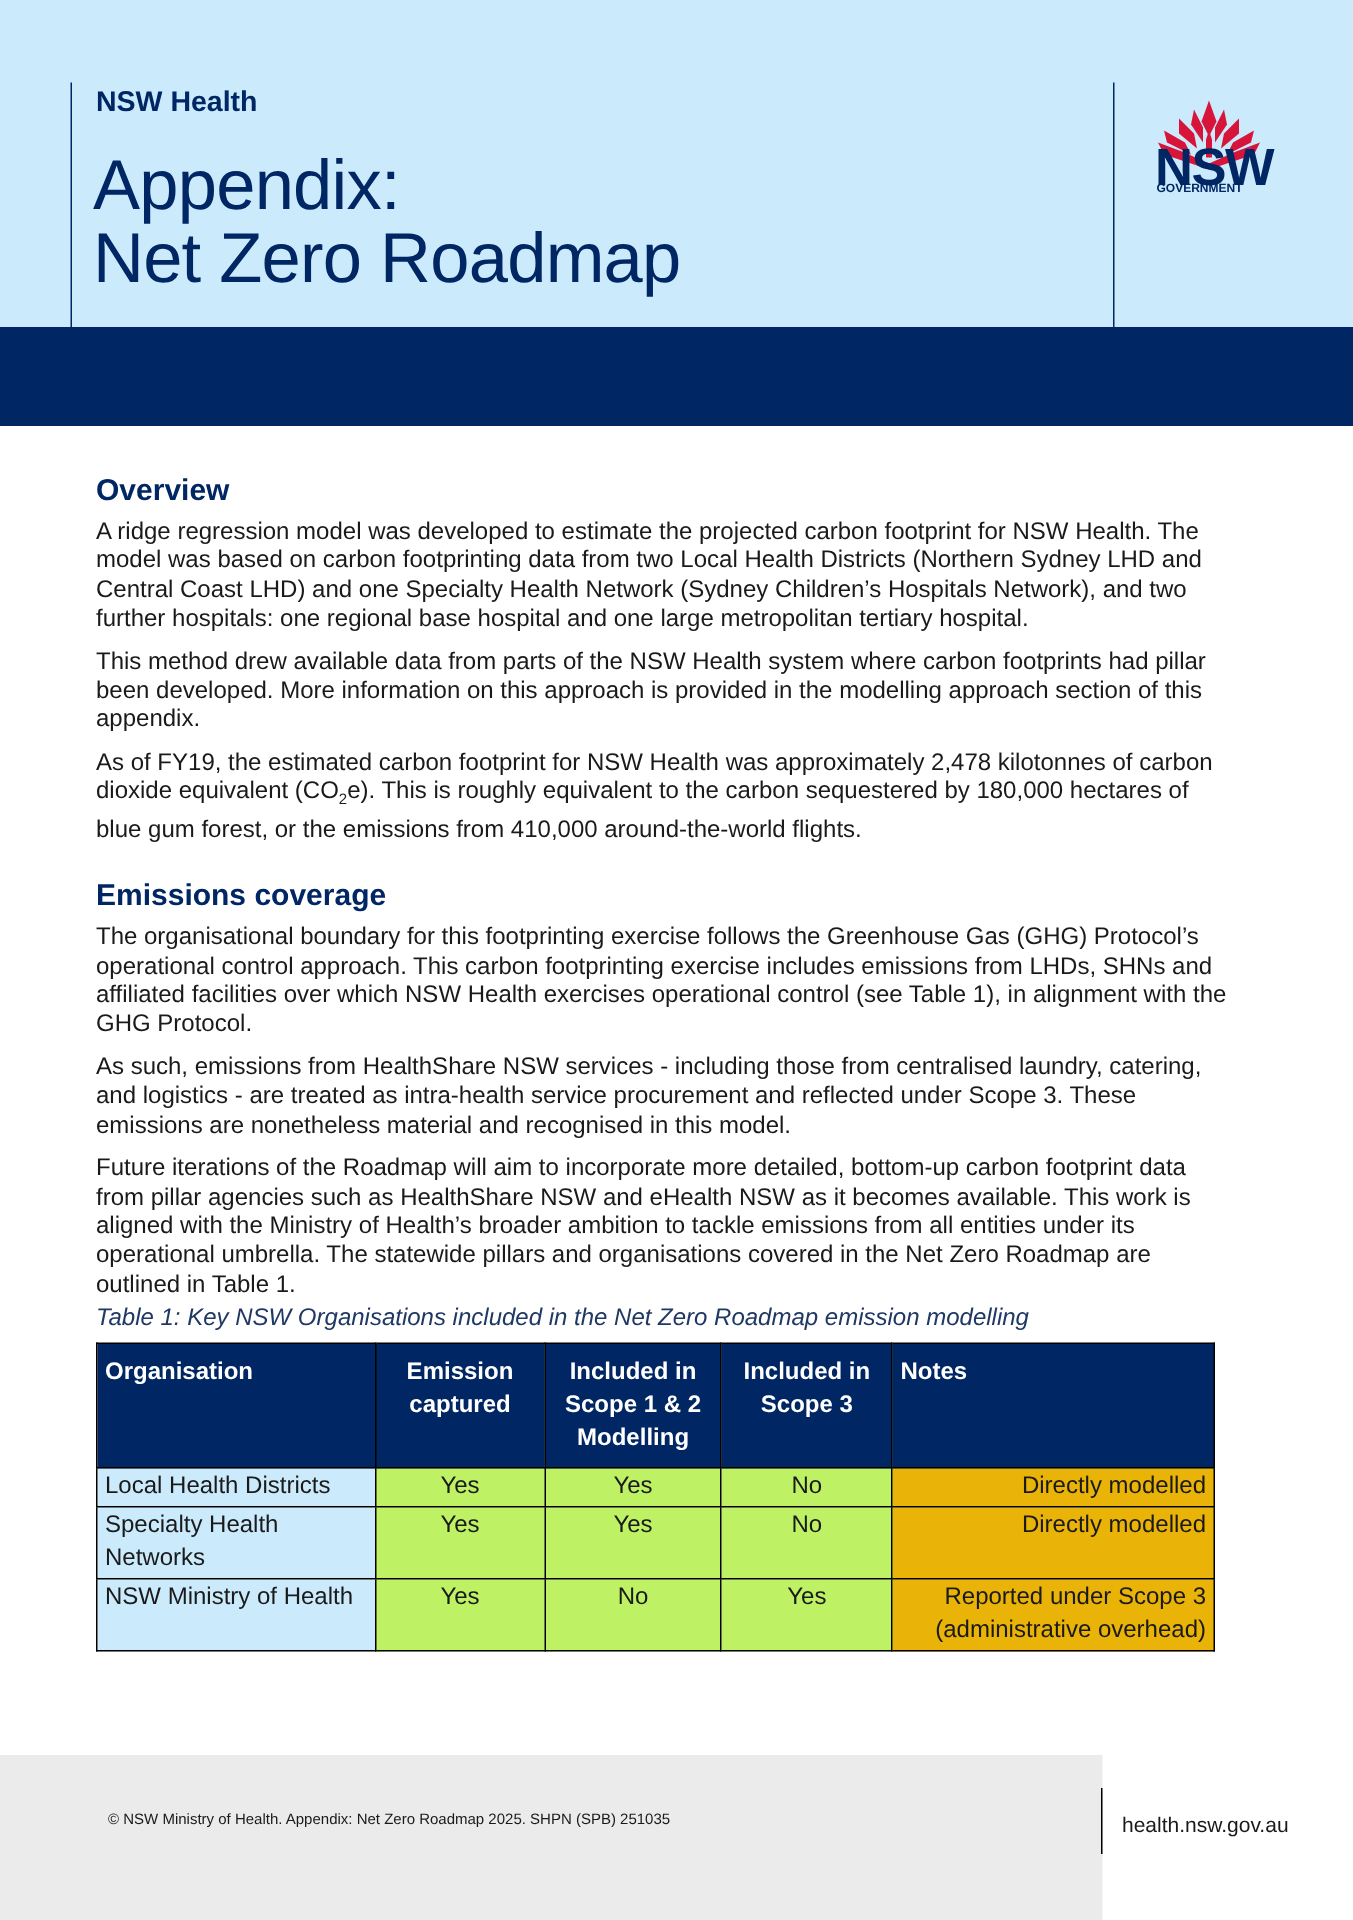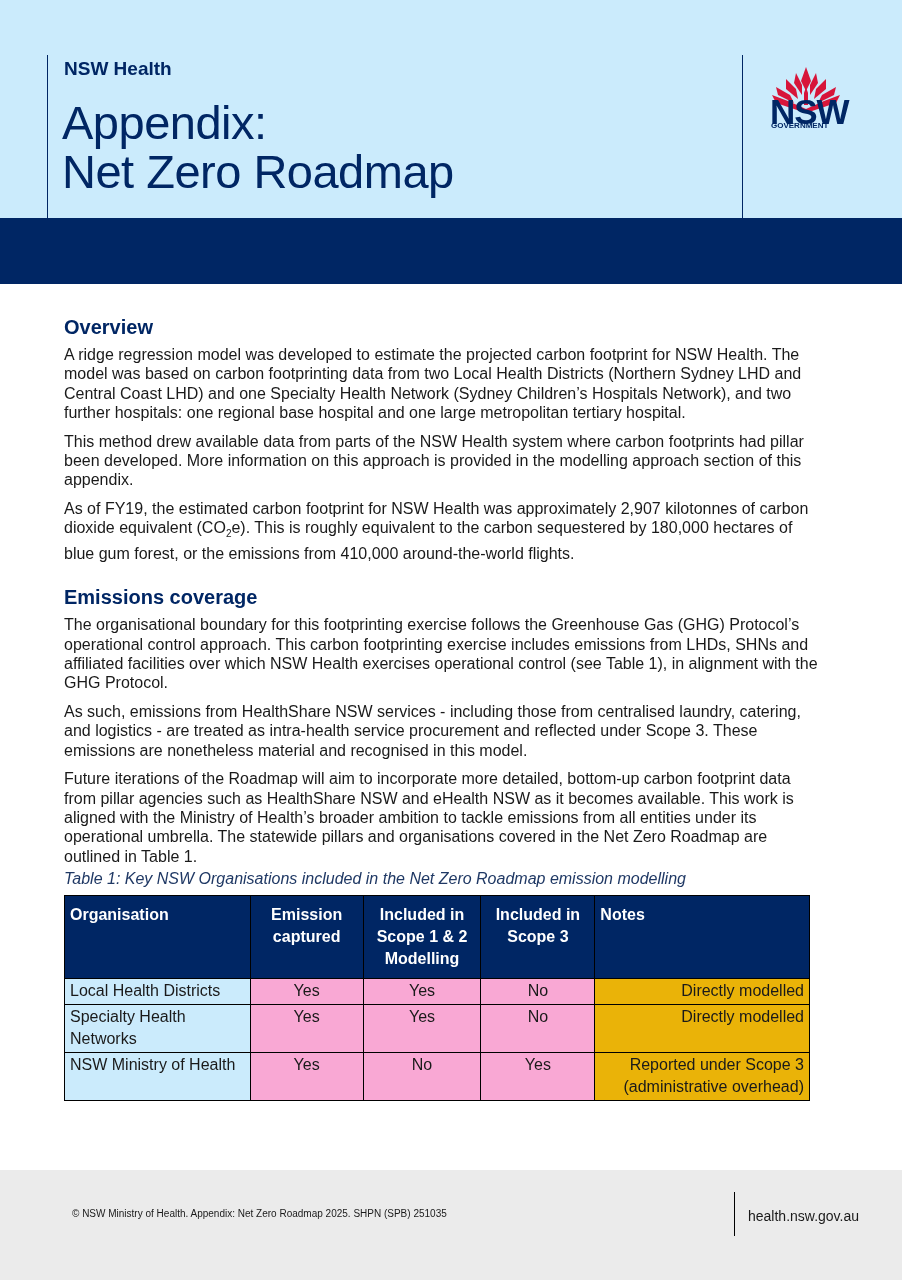--- a/index.html
+++ b/index.html
@@ -61,24 +61,24 @@
     background: #002664; color: #ffffff; font-weight: bold;
     vertical-align: top; padding: 8px 5px 8px 5px; line-height: 22px;
     border: 1px solid #000000; 
   }
   th.left { text-align: left; }
   td {
     border: 1px solid #000000; padding: 1px 5px 2px 5px; vertical-align: top;
     line-height: 22px;
   }
   td.org { background: #cbebfc; text-align: left; }
-  td.val { text-align: center; background: #f9a8d4; }
+  td.val { text-align: center; background: #bef264; }
   td.notes { background: #eab308; text-align: right; }
   .footer {
-    position: absolute; left: 0; top: 1170px; width: 902px; height: 110px; background: #ebebeb;
+    position: absolute; left: 0; top: 1170px; width: 735px; height: 110px; background: #ebebeb;
   }
   .footer-left {
     position: absolute; left: 72px; top: 38px; font-size: 10px; color: #1a1a1a;
   }
   .footer-divider {
     position: absolute; left: 734px; top: 22px; width: 1px; height: 44px; background: #000000;
   }
   .footer-right {
     position: absolute; left: 748px; top: 38px; font-size: 14px; color: #1a1a1a;
   }
@@ -115,21 +115,21 @@
   <div class="logo-gov">GOVERNMENT</div>
 </div>
 
 <div class="navy-band"></div>
 
 <div class="content">
   <section>
     <h2>Overview</h2>
     <p>A ridge regression model was developed to estimate the projected carbon footprint for NSW Health. The model was based on carbon footprinting data from two Local Health Districts (Northern Sydney LHD and Central Coast LHD) and one Specialty Health Network (Sydney Children’s Hospitals Network), and two further hospitals: one regional base hospital and one large metropolitan tertiary hospital.</p>
     <p>This method drew available data from parts of the NSW Health system where carbon footprints had pillar been developed. More information on this approach is provided in the modelling approach section of this appendix.</p>
-    <p><span>As of FY19, the estimated carbon footprint for NSW Health was approximately 2,907 kilotonnes of carbon dioxide equivalent (CO</span><sub>2</sub><span>e). This is roughly equivalent to the carbon sequestered by 180,000 hectares of blue gum forest, or the emissions from 410,000 around-the-world flights.</span></p>
+    <p><span>As of FY19, the estimated carbon footprint for NSW Health was approximately 2,478 kilotonnes of carbon dioxide equivalent (CO</span><sub>2</sub><span>e). This is roughly equivalent to the carbon sequestered by 180,000 hectares of blue gum forest, or the emissions from 410,000 around-the-world flights.</span></p>
   </section>
 
   <div class="section-gap"></div>
 
   <section>
     <h2>Emissions coverage</h2>
     <p>The organisational boundary for this footprinting exercise follows the Greenhouse Gas (GHG) Protocol’s operational control approach. This carbon footprinting exercise includes emissions from LHDs, SHNs and affiliated facilities over which NSW Health exercises operational control (see Table 1), in alignment with the GHG Protocol.</p>
     <p>As such, emissions from HealthShare NSW services - including those from centralised laundry, catering, and logistics - are treated as intra-health service procurement and reflected under Scope 3. These emissions are nonetheless material and recognised in this model.</p>
     <p style="margin-bottom:4px;">Future iterations of the Roadmap will aim to incorporate more detailed, bottom-up carbon footprint data from pillar agencies such as HealthShare NSW and eHealth NSW as it becomes available. This work is aligned with the Ministry of Health’s broader ambition to tackle emissions from all entities under its operational umbrella. The statewide pillars and organisations covered in the Net Zero Roadmap are outlined in Table 1.</p>
     <div class="caption">Table 1: Key NSW Organisations included in the Net Zero Roadmap emission modelling</div>

